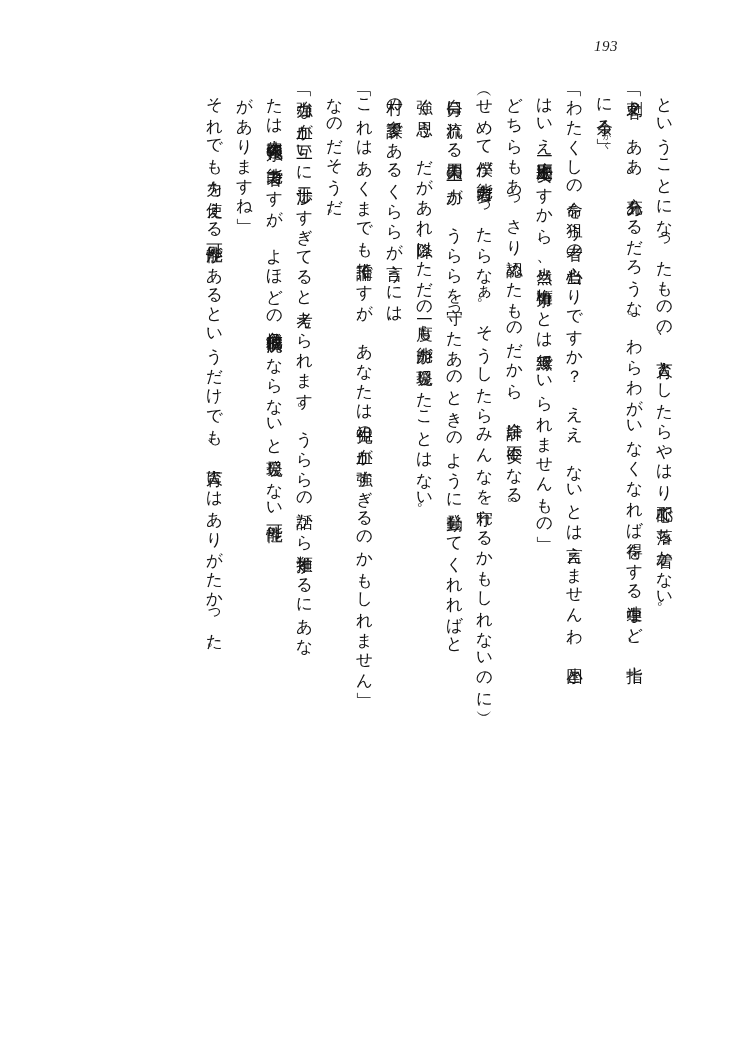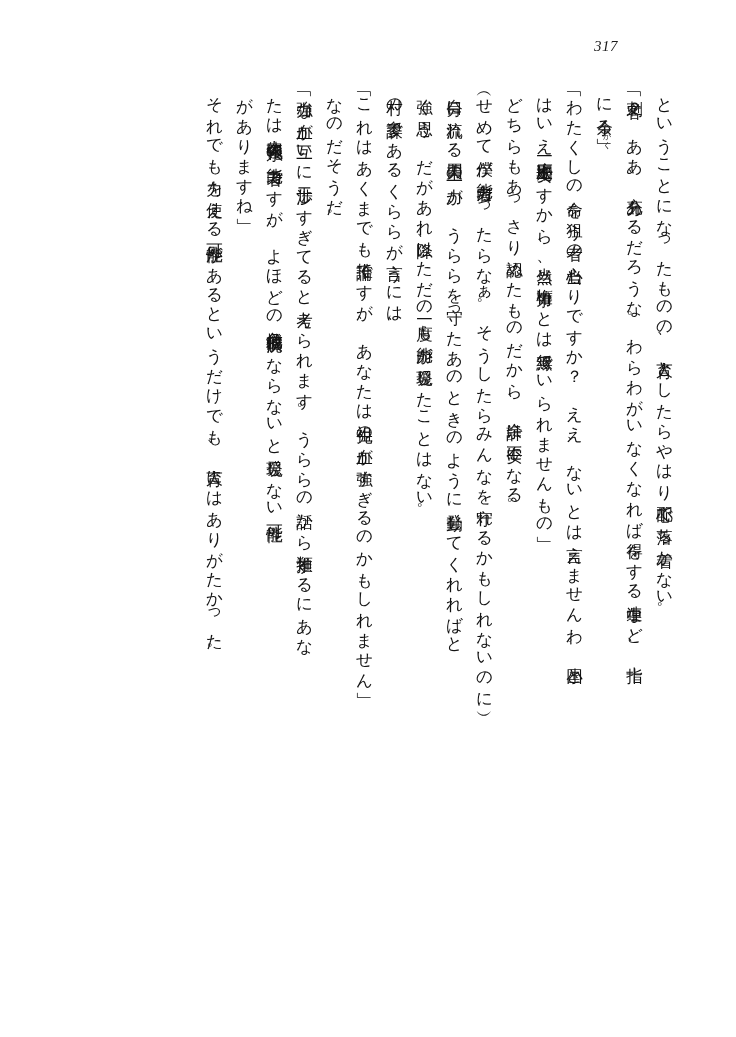--- a/index.html
+++ b/index.html
@@ -67,21 +67,21 @@
   .ruby-shikaku {
     top: 118px;
     right: 126px;
   }
 </style>
 </head>
 <body>
 
 <div class="page">
 
-  <div class="page-number">317</div>
+  <div class="page-number">193</div>
 
   <div class="body-text">
     <div class="line">ということになったものの、育人としたらやはり心配で落ち着かない。</div>
     <div class="line">「刺客？　ああ、充分あるだろうな。わらわがいなくなれば得をする連中など、十指</div>
     <div class="line">に余る」</div>
     <div class="line">「わたくしの命を狙う者の心当たりですか？　ええ、ないとは言えませんわ。小国と</div>
     <div class="line">はいえ一応次期王女ですから、当然、権力争いとは無縁でいられませんもの」</div>
     <div class="line">どちらもあっさり認めたものだから、余計に不安になる。</div>
     <div class="line">（せめて僕が能力者だったらなぁ。そうしたらみんなを守れるかもしれないのに）</div>
     <div class="line">自分に流れる四天王の力が、うららを守ったあのときのように発動してくれればと</div>

